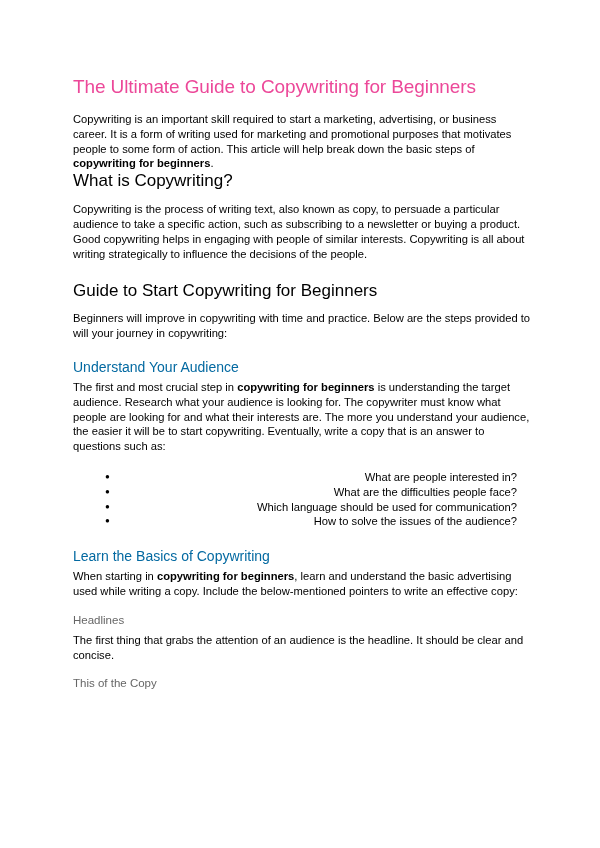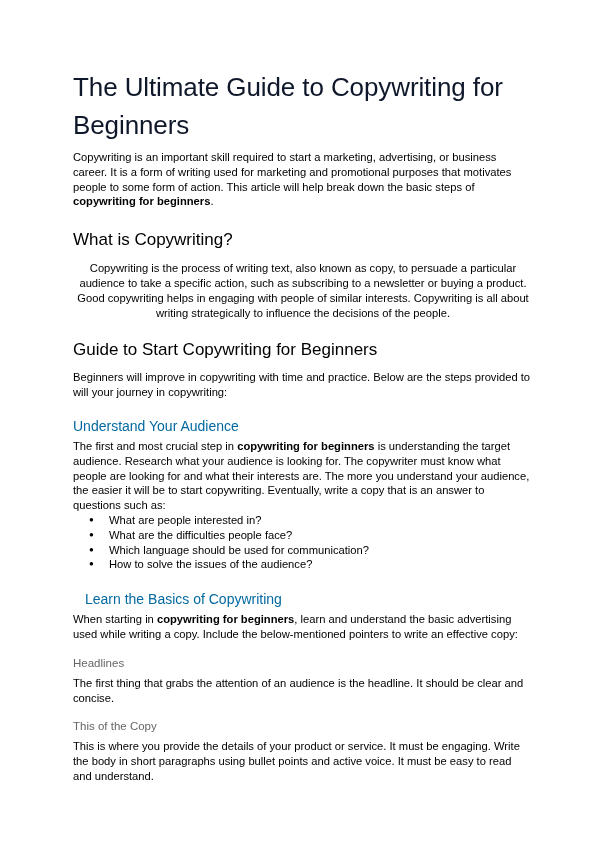--- a/index.html
+++ b/index.html
@@ -1,51 +1,50 @@
 <!DOCTYPE html>
 <html><head>
   <meta charset="utf-8">
   <style>
     html, body { margin: 0; padding: 0; background: #ffffff; }
     body { width: 600px; height: 848px; position: relative; overflow: hidden; font-family: "Liberation Sans", sans-serif; color: #000; }
     .page { position: absolute; left: 73px; top: 68px; width: 460px; }
-    .title { font-size: 26px; font-weight: normal; line-height: 38px; margin: 0 0 6px 0; color: #0f172a; letter-spacing: -0.1px; }
+    .title { font-size: 19px; font-weight: normal; line-height: 38px; margin: 0 0 6px 0; color: #ec4899; letter-spacing: -0.1px; }
     .p { font-size: 11.2px; line-height: 14.8px; margin: 0; color: #000; }
     .h2 { font-size: 17px; font-weight: normal; line-height: 20px; margin: 0; color: #000; }
     .h3 { font-size: 14px; font-weight: normal; line-height: 18px; margin: 0; color: #0369a1; }
     .h4 { font-size: 11.5px; font-weight: normal; line-height: 15px; margin: 0; color: #666666; }
     b { font-weight: bold; }
-    ul { margin: 0; padding: 0 0 0 36px; list-style: none; }
+    ul { margin: 16px; padding: 0 0 0 36px; list-style: none; text-align: right; }
     li { font-size: 11.2px; line-height: 14.8px; position: relative; }
     li::before { content: "\25CF"; position: absolute; left: -20px; top: 0; font-size: 8px; line-height: 14.8px; }
   </style>
 </head>
 <body>
 
 <div class="page">
   <h1 class="title">The Ultimate Guide to Copywriting for Beginners</h1>
 
   <p class="p"><span>Copywriting is an important skill required to start a marketing, advertising, or business career. It is a form of writing used for marketing and promotional purposes that motivates people to some form of action. This article will help break down the basic steps of </span><b>copywriting for beginners</b><span>.</span></p>
 
-  <h2 class="h2" style="margin-top:21px;">What is Copywriting?</h2>
-  <p class="p" style="margin-top:11px;text-align:center;">Copywriting is the process of writing text, also known as copy, to persuade a particular audience to take a specific action, such as subscribing to a newsletter or buying a product. Good copywriting helps in engaging with people of similar interests. Copywriting is all about writing strategically to influence the decisions of the people.</p>
+  <h2 class="h2" style="">What is Copywriting?</h2>
+  <p class="p" style="margin-top:11px;">Copywriting is the process of writing text, also known as copy, to persuade a particular audience to take a specific action, such as subscribing to a newsletter or buying a product. Good copywriting helps in engaging with people of similar interests. Copywriting is all about writing strategically to influence the decisions of the people.</p>
 
   <h2 class="h2" style="margin-top:20px;">Guide to Start Copywriting for Beginners</h2>
   <p class="p" style="margin-top:10px;">Beginners will improve in copywriting with time and practice. Below are the steps provided to will your journey in copywriting:</p>
 
   <h3 class="h3" style="margin-top:17px;">Understand Your Audience</h3>
   <p class="p" style="margin-top:4px;"><span>The first and most crucial step in </span><b>copywriting for beginners</b><span> is understanding the target audience. Research what your audience is looking for. The copywriter must know what people are looking for and what their interests are. The more you understand your audience, the easier it will be to start copywriting. Eventually, write a copy that is an answer to questions such as:</span></p>
   <ul>
     <li>What are people interested in?</li>
     <li>What are the difficulties people face?</li>
     <li>Which language should be used for communication?</li>
     <li>How to solve the issues of the audience?</li>
   </ul>
 
-  <h3 class="h3" style="margin-top:18px;margin-left:12px;">Learn the Basics of Copywriting</h3>
+  <h3 class="h3" style="margin-top:18px;">Learn the Basics of Copywriting</h3>
   <p class="p" style="margin-top:4px;"><span>When starting in </span><b>copywriting for beginners</b><span>, learn and understand the basic advertising used while writing a copy. Include the below-mentioned pointers to write an effective copy:</span></p>
 
   <h4 class="h4" style="margin-top:14px;">Headlines</h4>
   <p class="p" style="margin-top:5px;">The first thing that grabs the attention of an audience is the headline. It should be clear and concise.</p>
 
   <h4 class="h4" style="margin-top:14px;">This of the Copy</h4>
-  <p class="p" style="margin-top:5px;">This is where you provide the details of your product or service. It must be engaging. Write the body in short paragraphs using bullet points and active voice. It must be easy to read and understand.</p>
 </div>
 
 </body></html>

